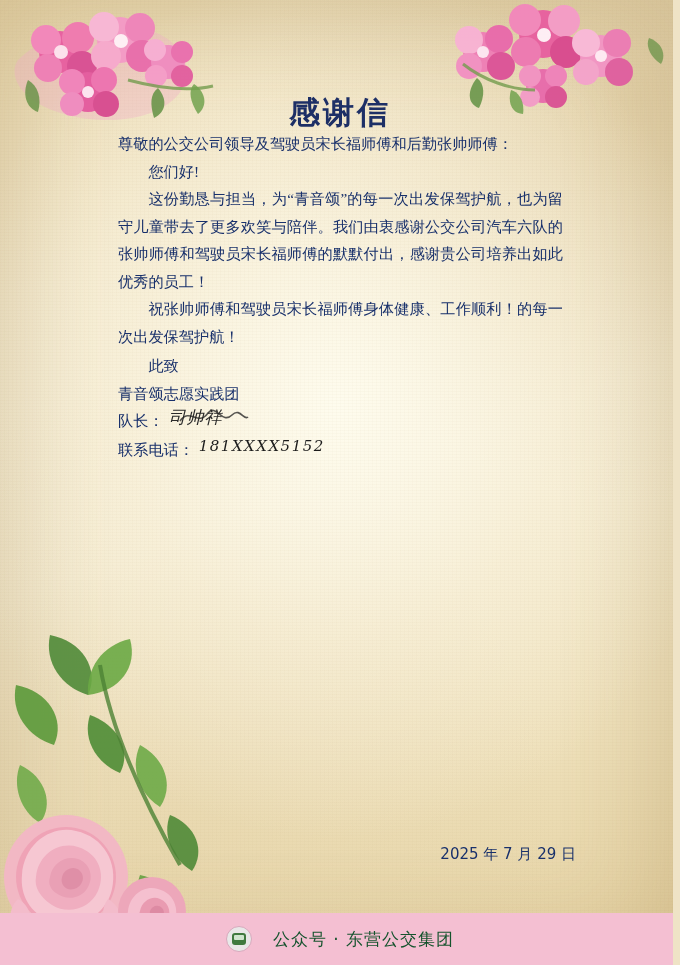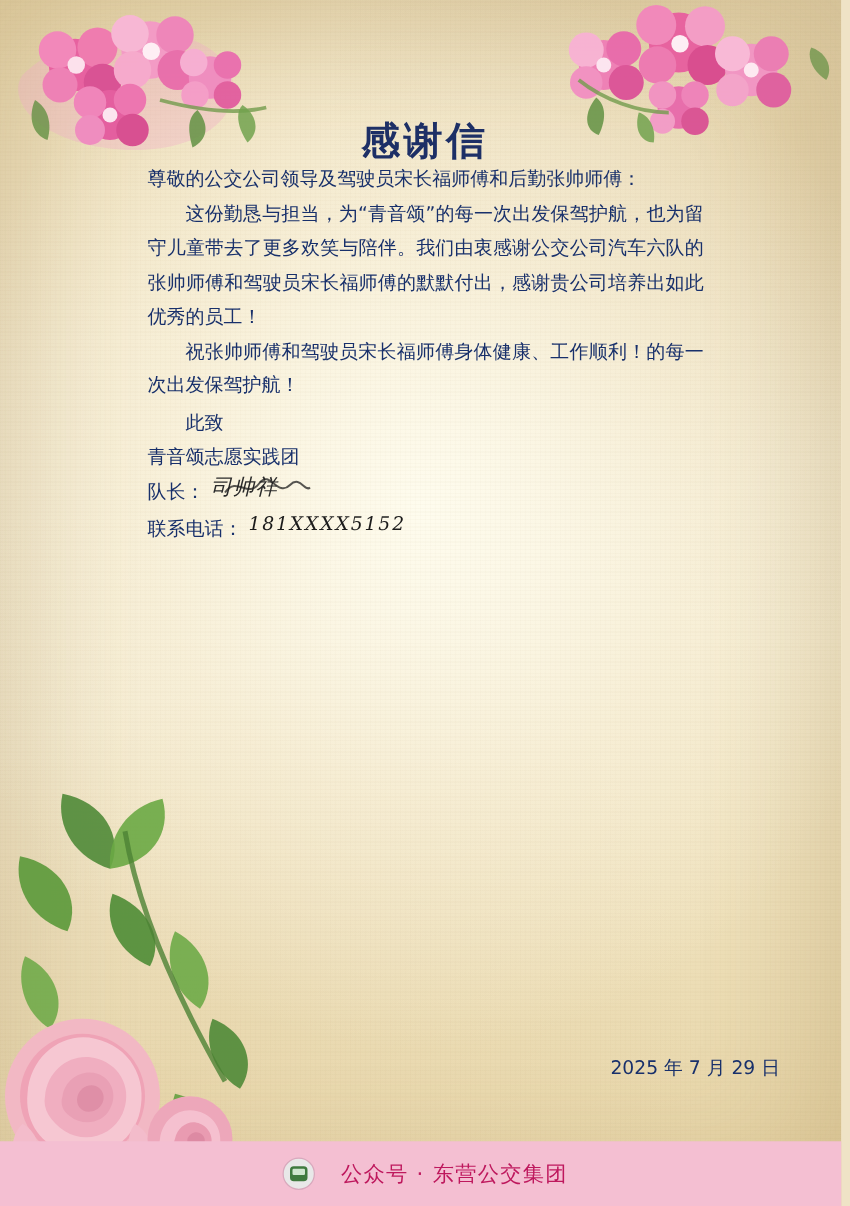--- a/index.html
+++ b/index.html
@@ -64,20 +64,21 @@
     z-index: 5;
     font-family: "DejaVu Sans", "Liberation Sans", sans-serif;
     color: #18306b;
     font-size: 15.2px;
     line-height: 27.5px;
     text-align: justify;
     text-justify: inter-character;
   }
   .letter p {
     margin: 0 0 0 0;
+    font-family: Liberation Serif, serif;
   }
   .indent { text-indent: 2em; }
 
   .sign-block {
     margin-top: 2px;
   }
   .sign-line { margin: 0; }
 
   .sig-row {
     position: relative;
@@ -113,21 +114,21 @@
     position: relative;
     top: -4px;
   }
 
   .date {
     position: absolute;
     top: 845px;
     left: 0;
     width: 680px;
     text-align: right;
-    padding-right: 56px;
+    padding-right: 104px;
     box-sizing: border-box;
     font-size: 15px;
     color: #18306b;
     z-index: 5;
   }
 
   
   .footer {
     position: absolute;
     left: 0;
@@ -161,21 +162,21 @@
   .footer-logo::after {
     content: "";
     position: absolute;
     left: 7px; top: 8px;
     width: 10px; height: 5px;
     background: #cfe6cf;
     border-radius: 1px;
   }
   .footer-text {
     font-size: 17px;
-    color: #be185d;
+    color: #14532d;
     letter-spacing: 1px;
     font-weight: 500;
     margin-left: 12px;
   }
 
   
   .floral { position: absolute; z-index: 3; pointer-events: none; }
   .floral-tl { left: 8px; top: 0px; width: 290px; height: 135px; }
   .floral-tr { right: 0px; top: -6px; width: 250px; height: 130px; }
   .floral-bl { left: -10px; bottom: 10px; width: 260px; height: 330px; }
@@ -300,20 +301,21 @@
         <path d="M22 34 C24 24, 34 18, 42 22 C52 26, 54 38, 48 46 C40 54, 28 52, 23 44 C20 40, 21 37, 22 34Z" fill="#e99bb1"></path>
         <path d="M32 34 C34 29, 40 27, 44 31 C48 35, 45 42, 40 42 C35 42, 31 38, 32 34Z" fill="#dd8aa3"></path>
       </g>
     </g>
   </svg>
 
   <div class="title">感谢信</div>
 
   <div class="letter">
     <p>尊敬的公交公司领导及驾驶员宋长福师傅和后勤张帅师傅：</p>
+    <p class="indent">您们好!</p>
     <p class="indent">这份勤恳与担当，为“青音颂”的每一次出发保驾护航，也为留守儿童带去了更多欢笑与陪伴。我们由衷感谢公交公司汽车六队的张帅师傅和驾驶员宋长福师傅的默默付出，感谢贵公司培养出如此优秀的员工！</p>
     <p class="indent">祝张帅师傅和驾驶员宋长福师傅身体健康、工作顺利！的每一次出发保驾护航！</p>
 
     <div class="sign-block">
       <p class="sign-line indent">此致</p>
       <p class="sign-line">青音颂志愿实践团</p>
 
       <div class="sig-row">
         <span class="sig-label">队长：</span>
         <span class="handwrite">司帅祥</span>

